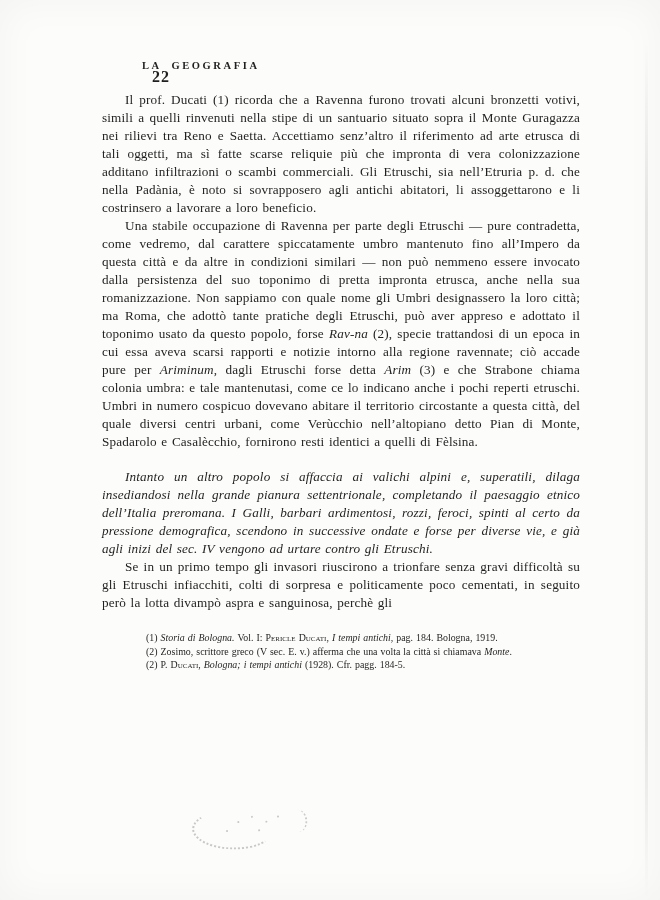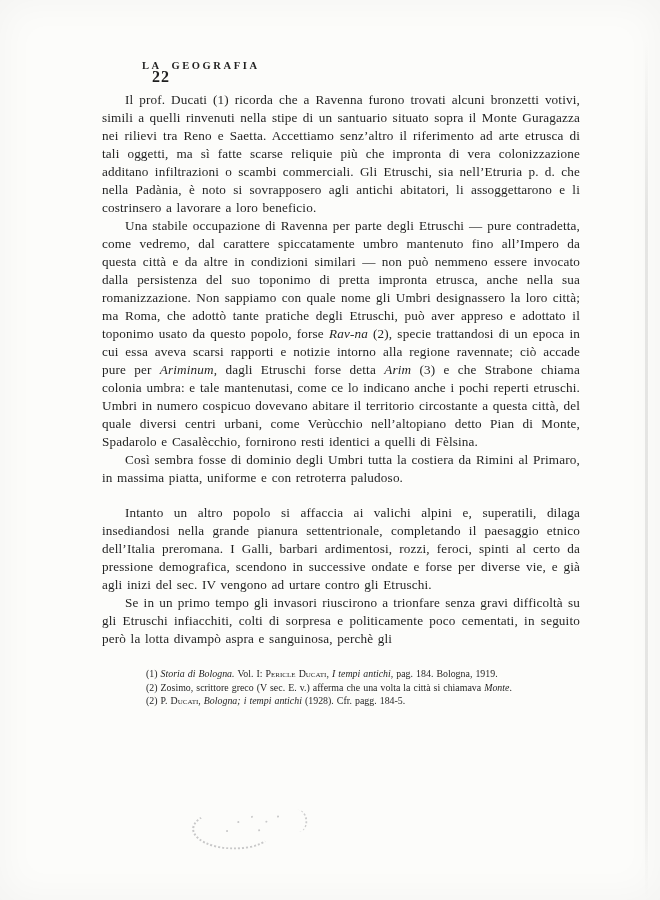--- a/index.html
+++ b/index.html
@@ -32,21 +32,21 @@
     padding-left:40px;
   }
   .body-text{
     font-size:13.2px;
     line-height:18px;
     text-align:justify;
     word-spacing:1.1px;
     letter-spacing:0.15px;
   }
   .para{ text-indent:23px; }
-  .para.gap{ margin-top:17px; }
+  .para.gap{ margin-top:17px;font-style:italic; }
   .it{ font-style:italic; }
   .sc{ font-variant:small-caps; }
   .footnotes{
     margin-top:19px;
     font-size:9.9px;
     line-height:13.6px;
     word-spacing:0.6px;
     text-align:left;
   }
   .footnote{ padding-left:44px; }
@@ -84,21 +84,20 @@
 
 <div class="page">
   <div class="content">
     <div class="page-header">
       <span class="page-number">22</span>
       <div class="running-title">LA GEOGRAFIA</div>
     </div>
     <div class="body-text" id="body-text">
         <div class="para"><span>Il prof. Ducati (1) ricorda che a Ravenna furono trovati alcuni bronzetti votivi, simili a quelli rinvenuti nella stipe di un santuario situato sopra il Monte Guragazza nei rilievi tra Reno e Saetta. Accettiamo senz’altro il riferimento ad arte etrusca di tali oggetti, ma sì fatte scarse reliquie più che impronta di vera colonizzazione additano infiltrazioni o scambi commerciali. Gli Etruschi, sia nell’Etruria p. d. che nella Padània, è noto si sovrapposero agli antichi abitatori, li assoggettarono e li costrinsero a lavorare a loro beneficio.</span></div>
         <div class="para"><span>Una stabile occupazione di Ravenna per parte degli Etruschi — pure contradetta, come vedremo, dal carattere spiccatamente umbro mantenuto fino all’Impero da questa città e da altre in condizioni similari — non può nemmeno essere invocato dalla persistenza del suo toponimo di pretta impronta etrusca, anche nella sua romanizzazione. Non sappiamo con quale nome gli Umbri designassero la loro città; ma Roma, che adottò tante pratiche degli Etruschi, può aver appreso e adottato il toponimo usato da questo popolo, forse </span><span class="it">Rav-na</span><span> (2), specie trattandosi di un epoca in cui essa aveva scarsi rapporti e notizie intorno alla regione ravennate; ciò accade pure per </span><span class="it">Ariminum</span><span>, dagli Etruschi forse detta </span><span class="it">Arim</span><span> (3) e che Strabone chiama colonia umbra: e tale mantenutasi, come ce lo indicano anche i pochi reperti etruschi. Umbri in numero cospicuo dovevano abitare il territorio circostante a questa città, del quale diversi centri urbani, come Verùcchio nell’altopiano detto Pian di Monte, Spadarolo e Casalècchio, fornirono resti identici a quelli di Fèlsina.</span></div>
-        <div class="para"><span>Così sembra fosse di dominio degli Umbri tutta la costiera da Rimini al Primaro, in massima piatta, uniforme e con retroterra paludoso.</span></div>
         <div class="para gap"><span>Intanto un altro popolo si affaccia ai valichi alpini e, superatili, dilaga insediandosi nella grande pianura settentrionale, completando il paesaggio etnico dell’Italia preromana. I Galli, barbari ardimentosi, rozzi, feroci, spinti al certo da pressione demografica, scendono in successive ondate e forse per diverse vie, e già agli inizi del sec. IV vengono ad urtare contro gli Etruschi.</span></div>
         <div class="para"><span>Se in un primo tempo gli invasori riuscirono a trionfare senza gravi difficoltà su gli Etruschi infiacchiti, colti di sorpresa e politicamente poco cementati, in seguito però la lotta divampò aspra e sanguinosa, perchè gli</span></div>
       </div>
     <div class="footnotes" id="footnotes">
         <div class="footnote"><span>(1) </span><span class="it">Storia di Bologna.</span><span> Vol. I: </span><span class="sc">Pericle Ducati</span><span>, </span><span class="it">I tempi antichi</span><span>, pag. 184. Bologna, 1919.</span></div>
         <div class="footnote"><span>(2) Zosimo, scrittore greco (V sec. E. v.) afferma che una volta la città si chiamava </span><span class="it">Monte</span><span>.</span></div>
         <div class="footnote"><span>(2) P. </span><span class="sc">Ducati</span><span>, </span><span class="it">Bologna; i tempi antichi</span><span> (1928). Cfr. pagg. 184-5.</span></div>
       </div>
   </div>
 

